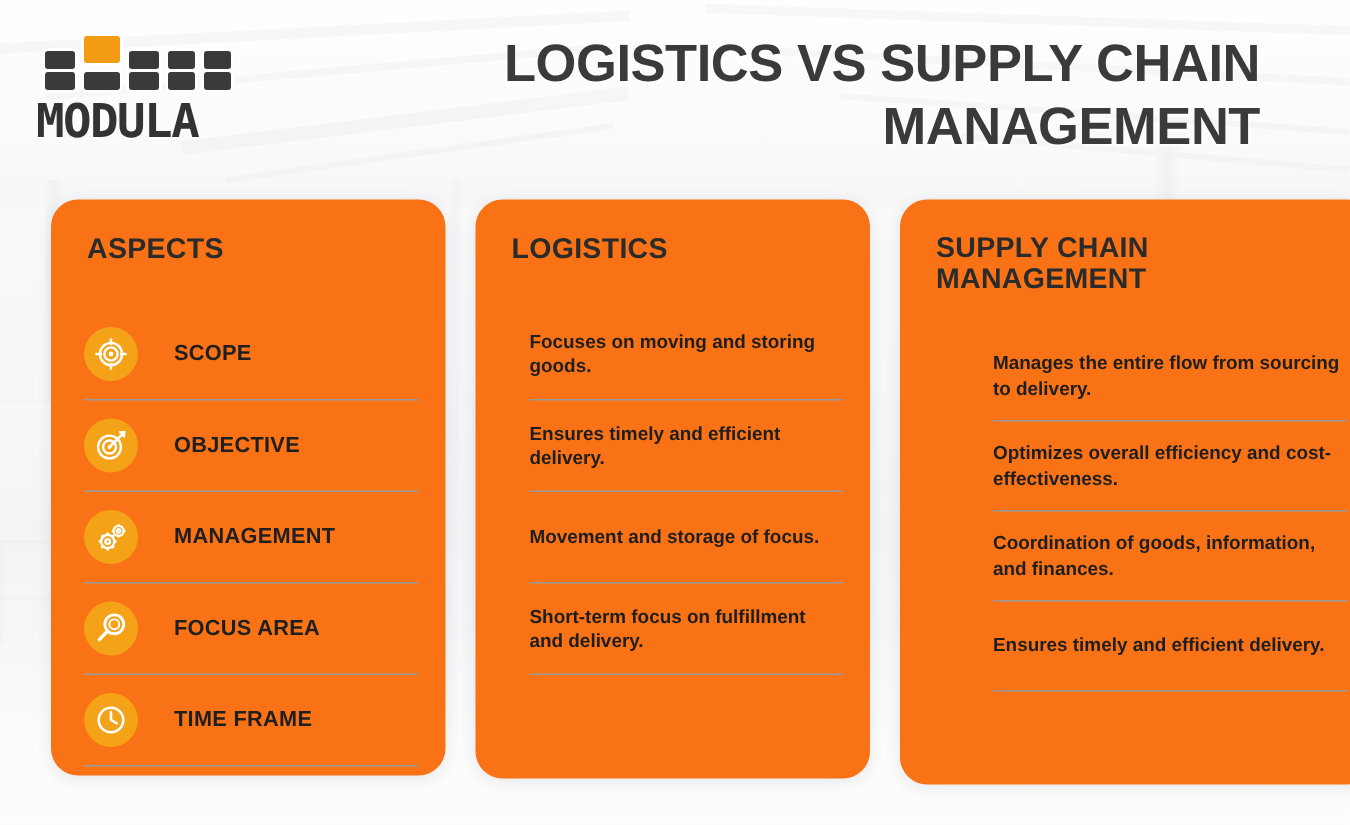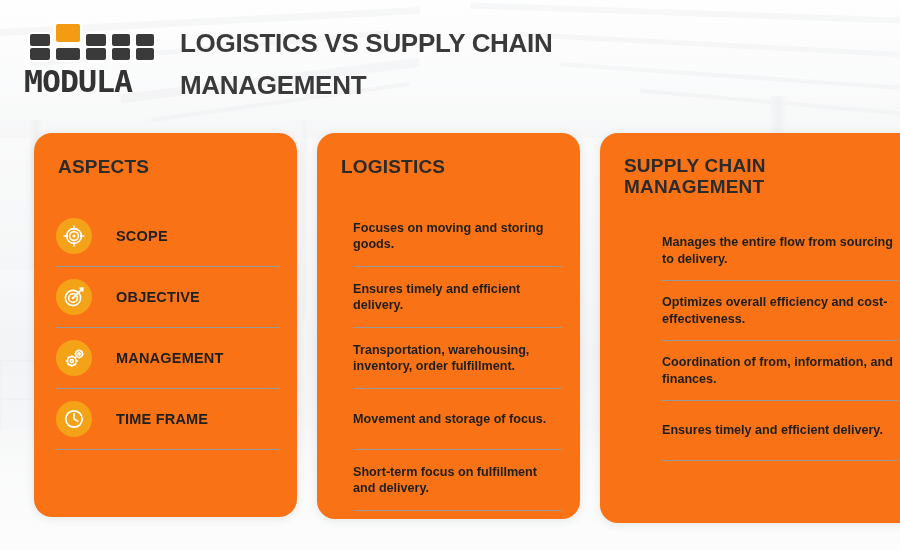--- a/index.html
+++ b/index.html
@@ -40,22 +40,22 @@
   .tile{position:absolute;background:#3a3a3a;border-radius:4px;
         border:2px solid #ffffff;box-sizing:border-box;}
   .tile.orange{background:#f39b12;}
   .wordmark{position:absolute;left:0;top:40px;width:126px;height:38px;
         font-family:"DejaVu Sans Mono", monospace;
         font-weight:bold;font-size:31px;letter-spacing:-1px;
         color:#333334;line-height:38px;white-space:nowrap;
         transform:scaleX(1.02);transform-origin:left center;}
 
   .title{position:absolute;left:180px;top:22px;width:660px;
-        text-align:left;color:#3a3a3a;
-        font-size:26px;font-weight:bold;line-height:42px;
+        text-align:right;color:#3a3a3a;
+        font-size:35px;font-weight:bold;line-height:42px;
         letter-spacing:-0.3px;text-shadow:0 1px 2px rgba(255,255,255,.9);}
 
   
   .card{position:absolute;background:#f97316;border-radius:18px;
         box-shadow:0 2px 10px rgba(40,45,55,.10);}
   #card-aspects{left:34px;top:133px;width:263px;height:384px;}
   #card-logistics{left:317px;top:133px;width:263px;height:386px;}
   #card-scm{left:600px;top:133px;width:316px;height:390px;}
 
   .card-title{position:absolute;left:24px;top:22px;right:18px;
@@ -209,20 +209,30 @@
               <line x1="16.4" y1="3.3" x2="16.4" y2="4.4"></line>
                 <line x1="16.4" y1="10.8" x2="16.4" y2="11.9"></line>
               <line x1="12.1" y1="7.6" x2="13.2" y2="7.6"></line>
                 <line x1="19.6" y1="7.6" x2="20.7" y2="7.6"></line>
             </g>
           </svg>
         </span>
         <span class="aspect-label">MANAGEMENT</span>
       </div>
 
+      <div class="aspect-row">
+        <span class="ic">
+          <svg width="24" height="24" viewBox="0 0 24 24" fill="none" stroke="#ffffff" stroke-width="1.9">
+            <circle cx="14.2" cy="9.2" r="6.3"></circle>
+            <circle cx="14.2" cy="9.2" r="3.3" stroke-width="1.3"></circle>
+            <line x1="9.6" y1="13.8" x2="4.2" y2="19.4" stroke-width="2.3" stroke-linecap="round"></line>
+          </svg>
+        </span>
+        <span class="aspect-label">FOCUS AREA</span>
+      </div>
 
       <div class="aspect-row">
         <span class="ic">
           <svg width="24" height="24" viewBox="0 0 24 24" fill="none" stroke="#ffffff" stroke-width="1.7">
             <circle cx="12" cy="12" r="8.2"></circle>
             <path d="M12 6.6 L12 12 L15.9 14.2" stroke-linecap="round" stroke-linejoin="round"></path>
           </svg>
         </span>
         <span class="aspect-label">TIME FRAME</span>
       </div>
@@ -231,23 +241,20 @@
   </div>
 
   <div class="card" id="card-logistics">
     <div class="card-title">LOGISTICS</div>
     <div class="text-rows">
       <div class="text-row">
           <p>Focuses on moving and storing goods.</p>
         </div>
       <div class="text-row">
           <p>Ensures timely and efficient delivery.</p>
-        </div>
-      <div class="text-row">
-          <p>Transportation, warehousing, inventory, order fulfillment.</p>
         </div>
       <div class="text-row">
           <p>Movement and storage of focus.</p>
         </div>
       <div class="text-row">
           <p>Short-term focus on fulfillment and delivery.</p>
         </div>
     </div>
   </div>
 
@@ -257,21 +264,21 @@
       <div>MANAGEMENT</div>
     </div>
     <div class="text-rows">
       <div class="text-row">
           <p>Manages the entire flow from sourcing to delivery.</p>
         </div>
       <div class="text-row">
           <p>Optimizes overall efficiency and cost-effectiveness.</p>
         </div>
       <div class="text-row">
-          <p>Coordination of from, information, and finances.</p>
+          <p>Coordination of goods, information, and finances.</p>
         </div>
       <div class="text-row">
           <p>Ensures timely and efficient delivery.</p>
         </div>
     </div>
   </div>
 
 </div>
 
 </body></html>

